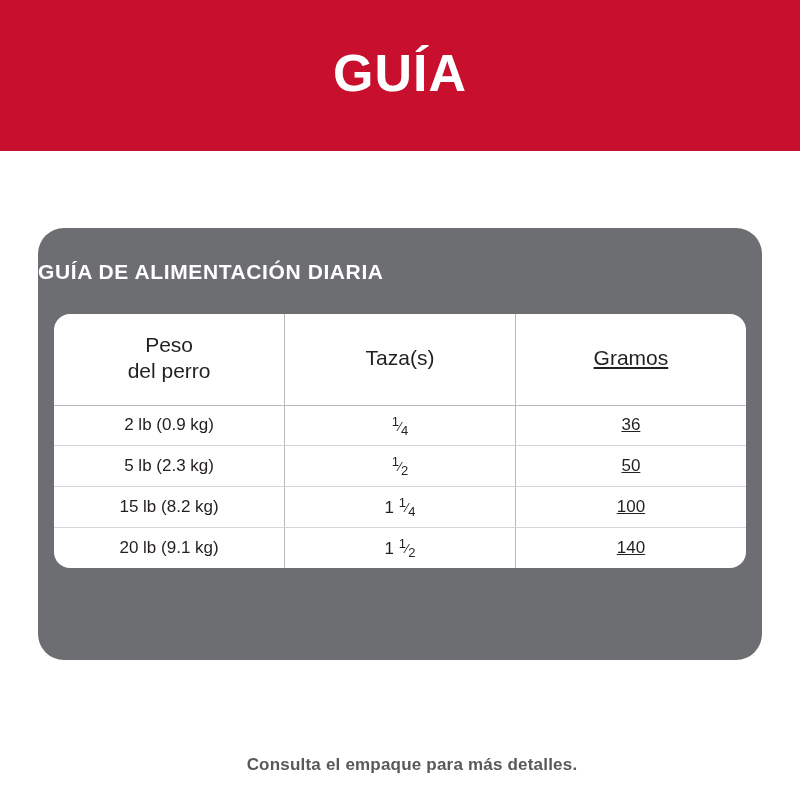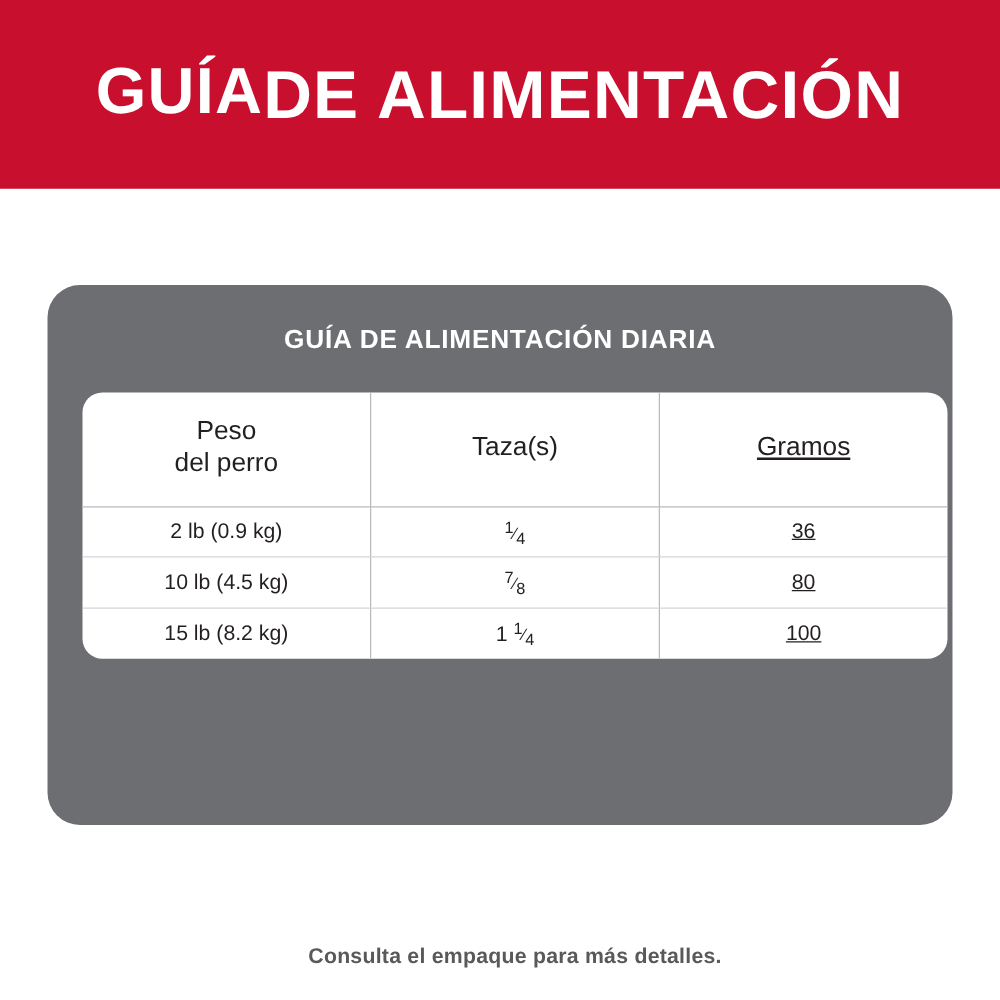--- a/index.html
+++ b/index.html
@@ -57,28 +57,27 @@
     height: 432px;
     background: #6d6e71;
     border-radius: 26px;
     box-sizing: border-box;
   }
   .card-title {
     color: #ffffff;
     font-weight: bold;
     font-size: 21px;
     letter-spacing: 0.6px;
-    text-align: center;
     padding-top: 32px;
   }
 
   
   .table-wrap {
     position: absolute;
-    left: 28px;
+    left: 16px;
     top: 86px;
     width: 692px;
     background: #ffffff;
     border-radius: 16px;
     overflow: hidden;
   }
   table.feeding {
     width: 100%;
     border-collapse: collapse;
     table-layout: fixed;
@@ -151,21 +150,20 @@
     letter-spacing: 0.2px;
   }
 </style>
 </head>
 <body>
 
 <div class="page">
 
   <div class="banner">
     <div class="banner-line line1">GUÍA</div>
-    <div class="banner-line line2">DE ALIMENTACIÓN</div>
   </div>
 
   <div class="card">
     <div class="card-title">GUÍA DE ALIMENTACIÓN DIARIA</div>
 
     <div class="table-wrap">
       <table class="feeding">
         <thead>
           <tr>
             <th>
@@ -183,38 +181,45 @@
         <tbody>
 
           <tr>
             <td>2 lb (0.9 kg)</td>
             <td>
               <span class="cup"><span class="whole"></span><span class="frac"><sup>1</sup>⁄<sub>4</sub></span></span>
             </td>
             <td>36</td>
           </tr>
 
-
-
-          <tr>
-            <td>10 lb (4.5 kg)</td>
-            <td>
-              <span class="cup"><span class="whole"></span><span class="frac"><sup>7</sup>⁄<sub>8</sub></span></span>
-            </td>
-            <td>80</td>
-          </tr>
+          <tr>
+            <td>5 lb (2.3 kg)</td>
+            <td>
+              <span class="cup"><span class="whole"></span><span class="frac"><sup>1</sup>⁄<sub>2</sub></span></span>
+            </td>
+            <td>50</td>
+          </tr>
+
+
 
           <tr>
             <td>15 lb (8.2 kg)</td>
             <td>
               <span class="cup"><span class="whole">1</span>&nbsp;<span class="frac"><sup>1</sup>⁄<sub>4</sub></span></span>
             </td>
             <td>100</td>
           </tr>
 
+          <tr>
+            <td>20 lb (9.1 kg)</td>
+            <td>
+              <span class="cup"><span class="whole">1</span>&nbsp;<span class="frac"><sup>1</sup>⁄<sub>2</sub></span></span>
+            </td>
+            <td>140</td>
+          </tr>
 
 
         </tbody>
       </table>
     </div>
   </div>
 
   <div class="footer">Consulta el empaque para más detalles.</div>
 
 </div>

